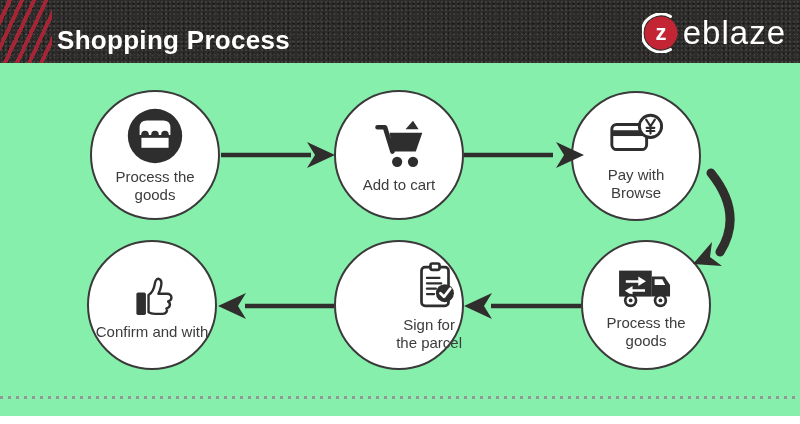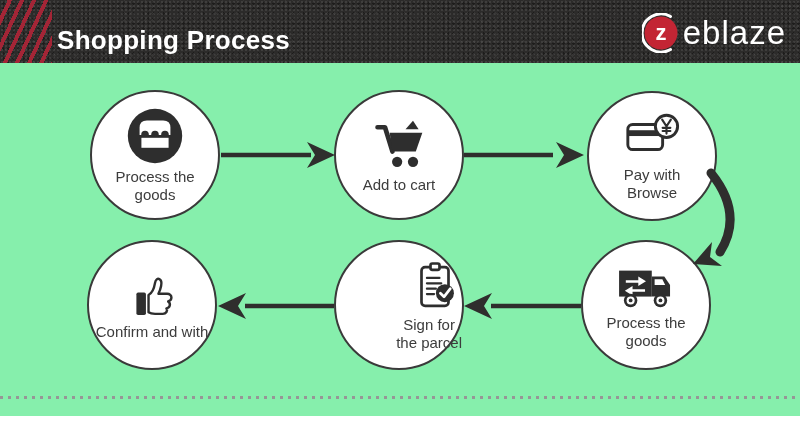--- a/index.html
+++ b/index.html
@@ -90,21 +90,21 @@
       <circle cx="30" cy="48" r="5.5" fill="#2e2e2e"></circle>
       <circle cx="47" cy="48" r="5.5" fill="#2e2e2e"></circle>
       <polygon points="39,13 53,13 47,4" fill="#2e2e2e"></polygon>
     </svg>
     <div class="lbl">
       <div>Add to cart</div>
       <div></div>
     </div>
   </div>
 
-  <div class="step" style="left:587px;top:91px;">
+  <div class="step" style="left:571px;top:91px;">
     <svg class="icn" width="58" height="52" viewBox="0 0 60 52">
       <rect x="5" y="13" width="36" height="26" rx="5" fill="#ffffff" stroke="#2e2e2e" stroke-width="3"></rect>
       <rect x="5" y="19" width="36" height="6" fill="#2e2e2e"></rect>
       <circle cx="45" cy="15" r="11.5" fill="#ffffff" stroke="#2e2e2e" stroke-width="3"></circle>
       <path d="M40.5 8 L45 15 L49.5 8 M45 15 V22.5 M41 16.5 H49 M41 19.8 H49" fill="none" stroke="#2e2e2e" stroke-width="2.2" stroke-linecap="round"></path>
     </svg>
     <div class="lbl">
       <div>Pay with</div>
       <div>Browse</div>
     </div>

